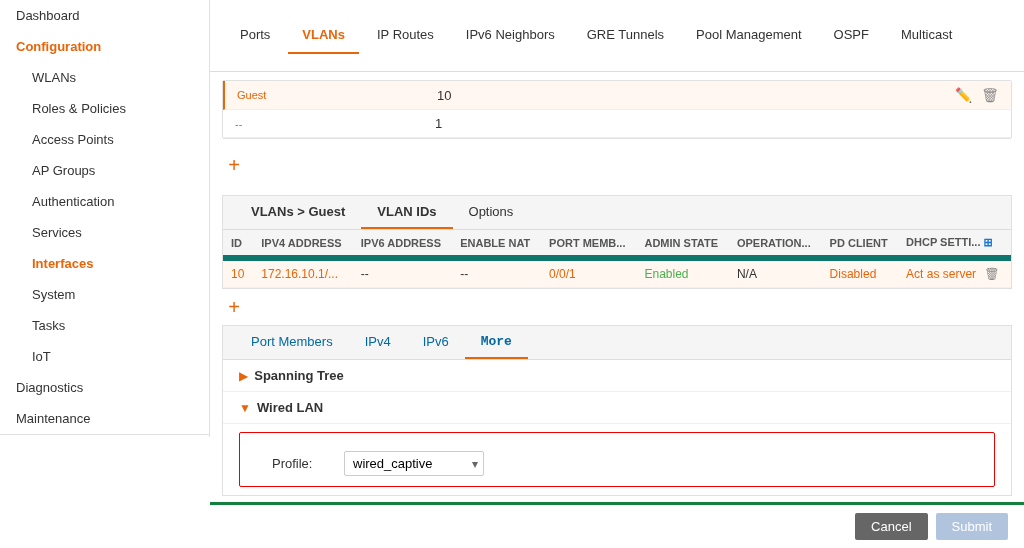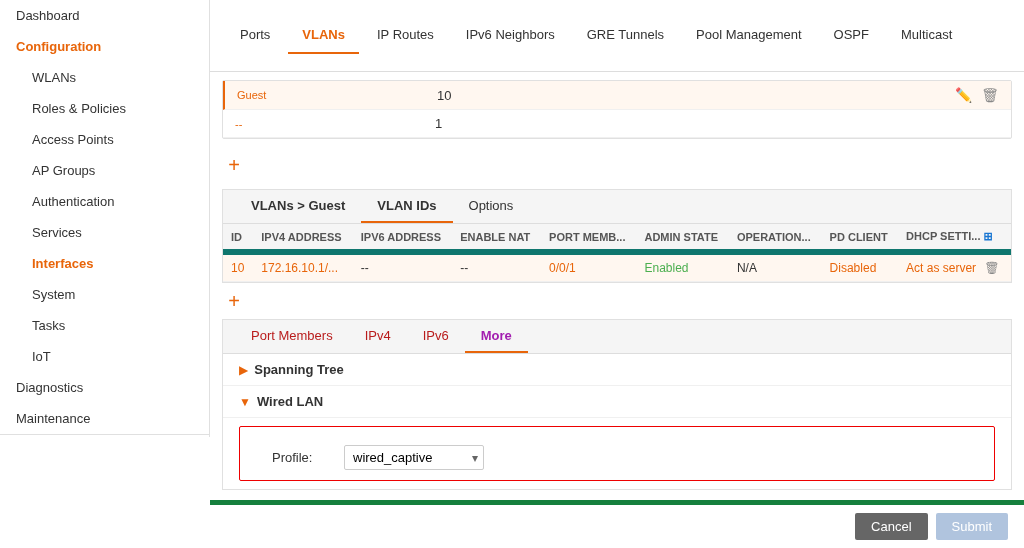--- a/index.html
+++ b/index.html
@@ -109,21 +109,21 @@
       font-size: 20px;
       color: #e8650a;
       cursor: pointer;
       margin: 6px 12px;
     }
 
     
     .sub-tabs-container {
       background: #d946ef;
       border: 1px solid #e0e0e0;
-      margin: 6px 12px 0 12px;
+      margin: 12px 12px 0 12px;
     }
     .sub-tabs {
       display: flex;
       border-bottom: 1px solid #ddd;
       background: #f5f5f5;
       padding: 0 12px;
       gap: 0;
     }
     .sub-tab {
       padding: 8px 16px;
@@ -173,27 +173,28 @@
       display: flex;
       background: #f5f5f5;
       border-bottom: 1px solid #ddd;
       padding: 0 12px;
       gap: 0;
     }
     .bottom-tab {
       padding: 8px 16px;
       cursor: pointer;
       font-size: 13px;
-      color: #b91c1c;
+      color: #0369a1;
       border-bottom: 2px solid transparent;
     }
     .bottom-tab.active {
-      color: #a21caf;
+      color: #0369a1;
       border-bottom: 2px solid #e8650a;
       font-weight: bold;
+      font-family: Liberation Mono, monospace;
     }
 
     
     .expand-row {
       display: flex;
       align-items: center;
       padding: 8px 16px;
       cursor: pointer;
       font-size: 13px;
       border-bottom: 1px solid #f0f0f0;
@@ -246,21 +247,21 @@
     }
 
     
     .footer {
       display: flex;
       justify-content: flex-end;
       align-items: center;
       padding: 8px 16px;
       gap: 8px;
       background: #fff;
-      border-top: 5px solid #15803d;
+      border-top: 3px solid #15803d;
     }
     .btn-cancel {
       padding: 6px 16px;
       background: #666;
       color: #fff;
       border: none;
       border-radius: 2px;
       cursor: pointer;
       font-size: 13px;
     }

